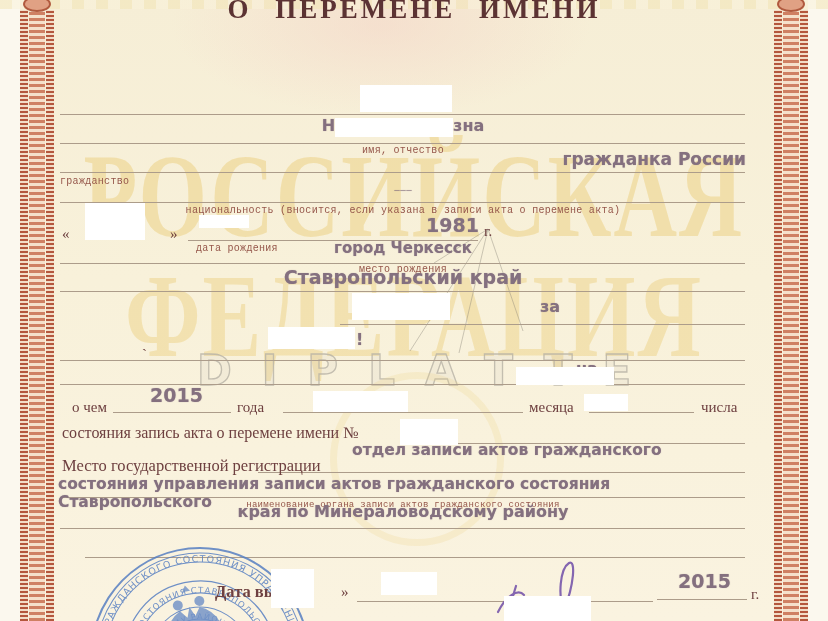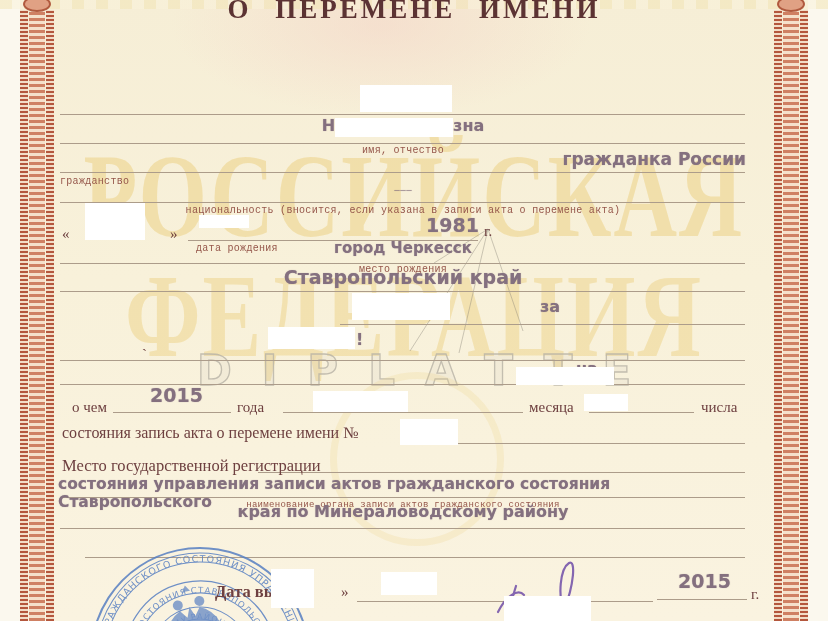--- a/index.html
+++ b/index.html
@@ -128,20 +128,21 @@
   <div class="lbl" style="left:142px;top:346px;font-size:15px;">`</div>
   <div class="abs typed" style="left:576px;top:359px;font-size:16px;">на</div>
 
   <div class="lbl" style="left:72px;top:399px;font-size:15px;">о чем</div>
   <div class="abs typed" style="left:150px;top:384px;font-size:19px;">2015</div>
   <div class="lbl" style="left:237px;top:399px;font-size:15px;">года</div>
   <div class="lbl" style="left:529px;top:399px;font-size:15px;">месяца</div>
   <div class="lbl" style="left:701px;top:399px;font-size:15px;">числа</div>
   <div class="lbl" style="left:62px;top:424px;font-size:16px;">состояния запись акта о перемене имени №</div>
 
+  <div class="abs typed" style="left:352px;top:441px;font-size:15.5px;">отдел записи актов гражданского</div>
   <div class="lbl" style="left:62px;top:456px;font-size:16.5px;">Место государственной регистрации</div>
   <div class="abs typed" style="left:58px;top:475px;width:692px;font-size:15.5px;">состояния управления записи актов гражданского состояния Ставропольского</div>
   <div class="cap" style="left:60px;width:686px;text-align:center;top:500px;font-size:9px;">наименование органа записи актов гражданского состояния</div>
   <div class="cenrow typed" style="top:502px;font-size:16px;">края по Минераловодскому району</div>
 
   <svg class="z5" width="228" height="160" viewBox="0 0 228 160" style="left:86px;top:542px;opacity:.85;">
     <g transform="rotate(-12 114 115)" fill="none" stroke="#577fc2">
       <circle cx="114" cy="115" r="109" stroke-width="2"></circle>
       <circle cx="114" cy="115" r="104" stroke-width="1"></circle>
       <circle cx="114" cy="115" r="76" stroke-width="1.2"></circle>

